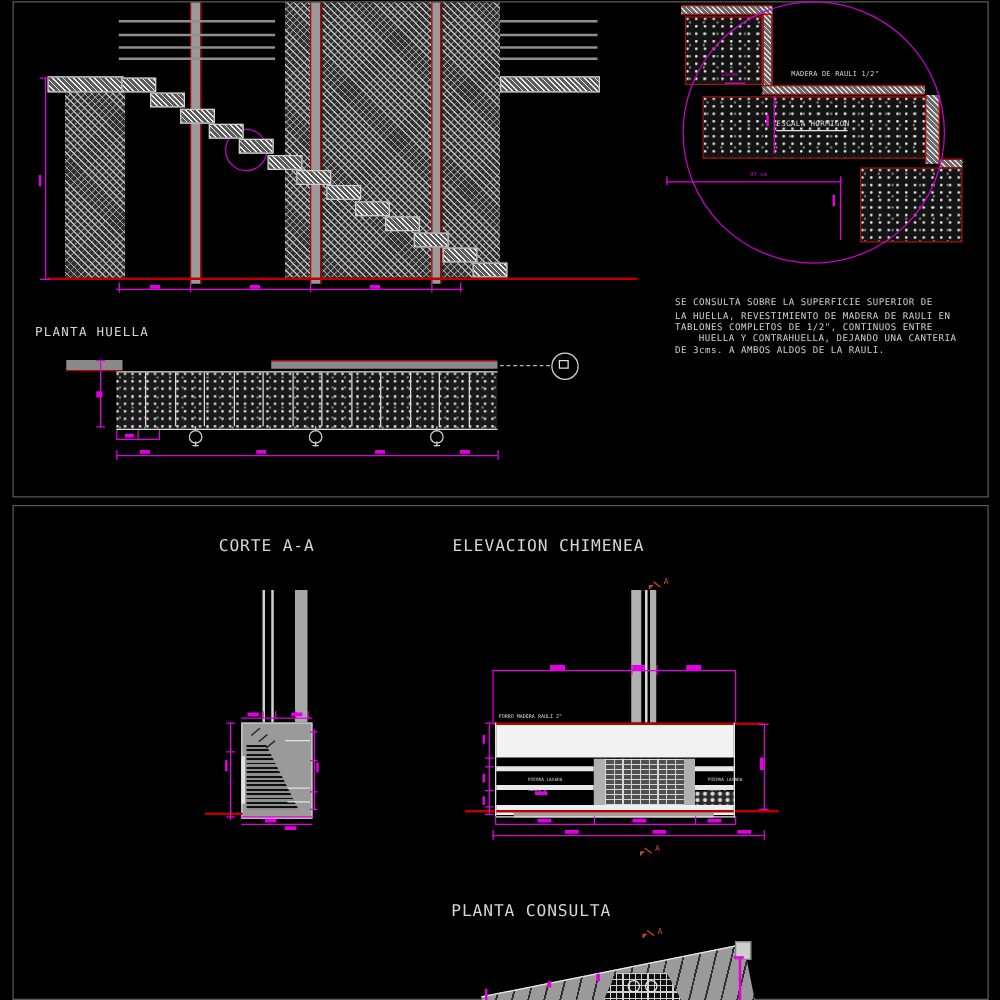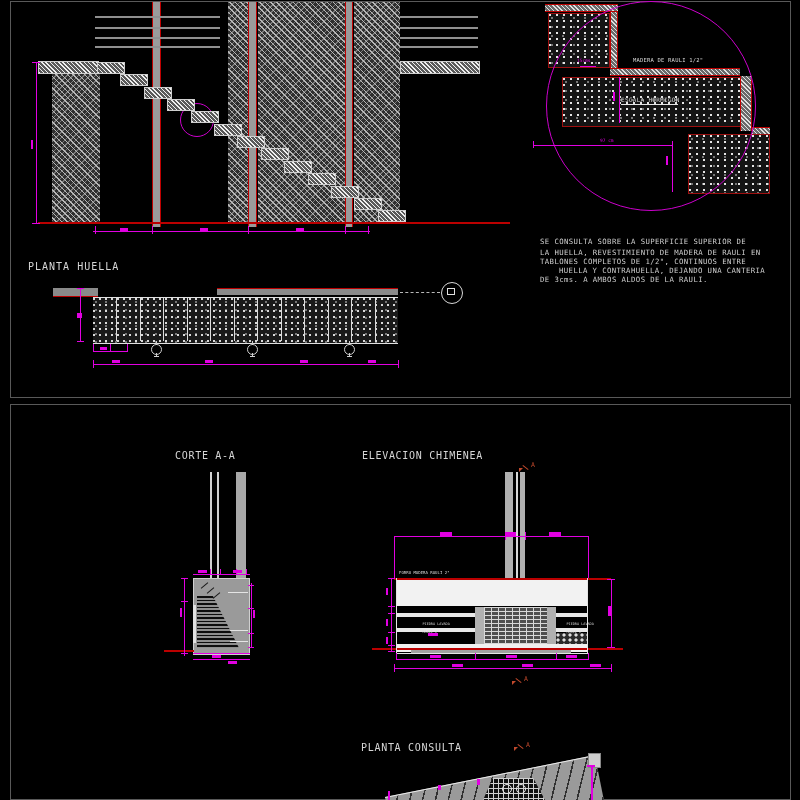--- a/index.html
+++ b/index.html
@@ -42,21 +42,21 @@
   .wallP{position:absolute;background-color:#9a9a9a;border-top:1px solid #eaeaea;
     background-image:repeating-linear-gradient(115deg,transparent 0 11px,#303030 11px 12.5px);
     transform-origin:0 0;}
   .ring{position:absolute;border:1px solid #cc00cc;border-radius:50%;}
   .wring{position:absolute;border:1px solid #d8d8d8;border-radius:50%;}
   .dm{position:absolute;background:#e100e1;}
   .wl{position:absolute;background:#e4e4e4;}
   .rl{position:absolute;background:#bb0000;}
   .gl{position:absolute;background:#8f8f8f;}
   .t{position:absolute;color:#d6d6d6;white-space:pre;}
-  .lbl{font-size:10px;letter-spacing:0.7px;margin-top:20px;}
+  .lbl{font-size:13px;letter-spacing:0.7px;}
   .lblg{font-size:10px;letter-spacing:1px;}
   .t6{font-size:6px;letter-spacing:0.3px;}
   .t55{font-size:5.5px;letter-spacing:0.2px;}
   .t45{font-size:4.5px;color:#e100e1;}
   .t4{font-size:4px;line-height:4.5px;}
   .t35{font-size:3.5px;line-height:4px;}
   .note{font-size:7.3px;line-height:9.5px;letter-spacing:0.4px;color:#cfcfcf;}
   .aletter{position:absolute;color:#c2492c;font-size:6.5px;}
   .aline{position:absolute;background:#c2492c;width:7px;height:1px;transform:rotate(38deg);}
   .atri{position:absolute;width:0;height:0;border-top:4px solid #c2492c;border-right:4px solid transparent;}

